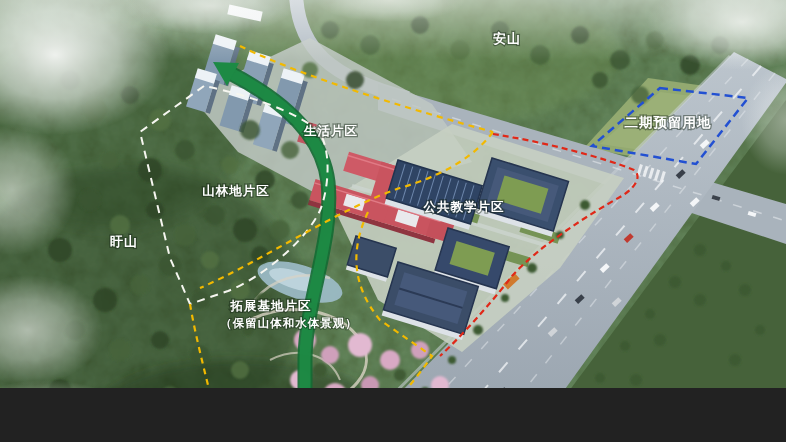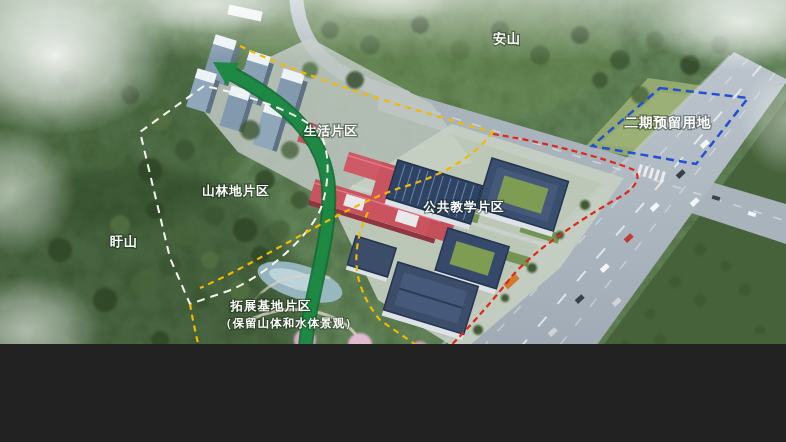--- a/index.html
+++ b/index.html
@@ -1,16 +1,16 @@
 <!DOCTYPE html>
 <html><head>
 <meta charset="utf-8">
 <style>
   html,body{margin:0;padding:0;background:#222;}
-  #stage{position:relative;width:786px;height:344px;overflow:hidden;
+  #stage{position:relative;width:786px;height:388px;overflow:hidden;
          font-family:"Liberation Sans","DejaVu Sans",sans-serif;}
   svg{display:block}
   .zone-label{fill:#ffffff;font-weight:600;
     font-family:"Liberation Sans","DejaVu Sans",sans-serif;
     paint-order:stroke;stroke:rgba(20,35,20,0.45);stroke-width:2.5px;
     letter-spacing:1px;}
   .zone-label.small{stroke-width:2px;}
 </style>
 </head>
 <body>

